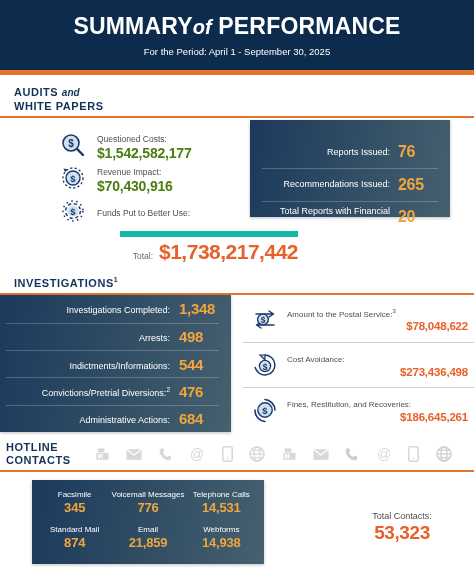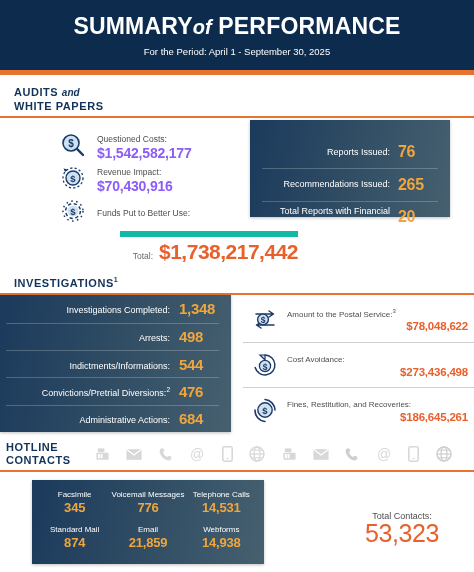--- a/index.html
+++ b/index.html
@@ -41,21 +41,21 @@
   .sec-rule { height: 2px; background: #e8732f; margin-top: 4px; }
 
   
   .audits { padding-top: 11px; }
   .audit-body { display: flex; padding: 10px 0 0 0; }
   .audit-left { width: 256px; padding-left: 56px; }
   .audit-row { display: flex; align-items: center; height: 33px; }
   .audit-ico { width: 34px; flex: 0 0 34px; display: flex; align-items: center; justify-content: center; }
   .audit-txt { padding-left: 7px; }
   .audit-lbl { color: #4e4e4e; font-size: 8.5px; line-height: 10.5px; }
-  .audit-val { color: #8b5cf6; font-size: 14px; font-weight: bold; line-height: 15px; letter-spacing: -.2px; }
+  .audit-val { color: #4d7c0f; font-size: 14px; font-weight: bold; line-height: 15px; letter-spacing: -.2px; }
   .total-wrap { margin: 4px 0 0 64px; width: 178px; border-top: 6px solid #14b8a6; padding-top: 3px;
                 display: flex; align-items: baseline; justify-content: flex-end; }
   .total-lbl { color: #6a6a6a; font-size: 8.5px; margin-right: 6px; }
   .total-val { color: #e8602c; font-size: 21px; font-weight: bold; letter-spacing: -.5px; }
 
   
   .panel {
     background: linear-gradient(100deg, #1b3a5c 0%, #2e4b63 45%, #46606f 100%);
     box-shadow: 0 1px 3px rgba(0,0,0,.25);
   }
@@ -94,21 +94,21 @@
   .hot-icons { display: flex; flex: 1; justify-content: space-around; align-items: center; padding: 0 6px 1px 16px; }
   .hot-icons span { color: #d8d8d8; line-height: 1; }
   .hot-body { position: relative; height: 92px; }
   .hot-panel { position: absolute; left: 32px; top: 8px; width: 232px; height: 84px; padding: 9px 6px 0 6px; }
   .hot-grid { display: flex; flex-wrap: wrap; }
   .hot-cell { width: 33.33%; text-align: center; margin-bottom: 9px; }
   .hot-lbl { color: #ffffff; font-size: 8px; line-height: 11px; }
   .hot-val { color: #f0a63c; font-size: 13px; font-weight: bold; line-height: 15px; letter-spacing: -.2px; }
   .hot-total { position: absolute; left: 332px; top: 38px; width: 140px; text-align: center; }
   .hot-total-lbl { color: #4e4e4e; font-size: 9px; line-height: 12px; }
-  .hot-total-val { color: #e8602c; font-size: 25px; font-weight: normal; letter-spacing: -.4px; line-height: 22px; }
+  .hot-total-val { color: #e8602c; font-size: 19px; font-weight: bold; letter-spacing: -.4px; line-height: 22px; }
 </style>
 </head>
 <body>
 
 <div class="page">
 
   <div class="header">
     <div class="header-title">
       <span>SUMMARY</span><span class="of">of</span> <span>PERFORMANCE</span>
     </div>

